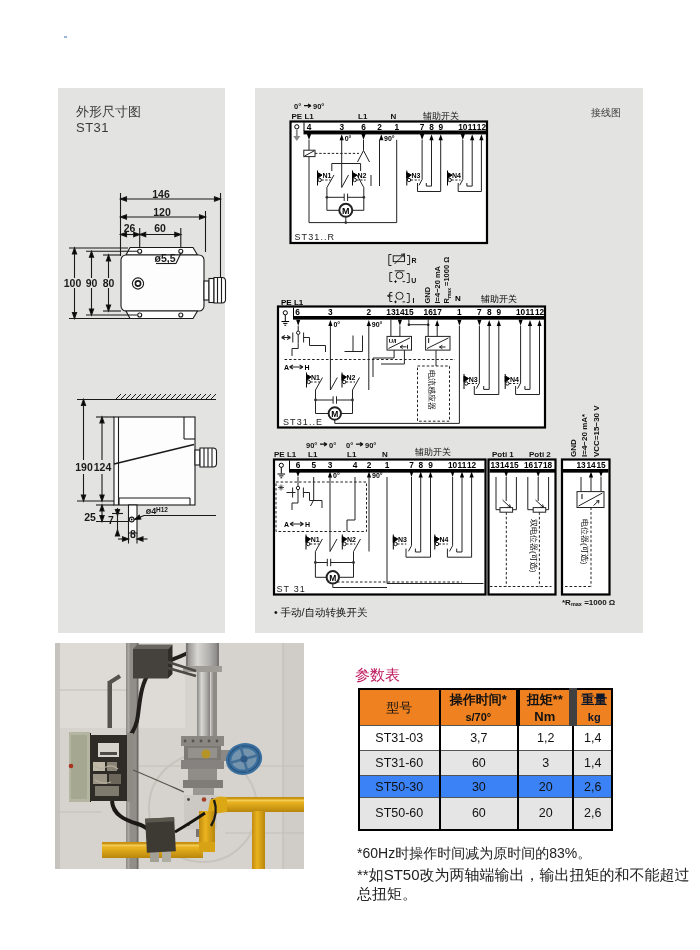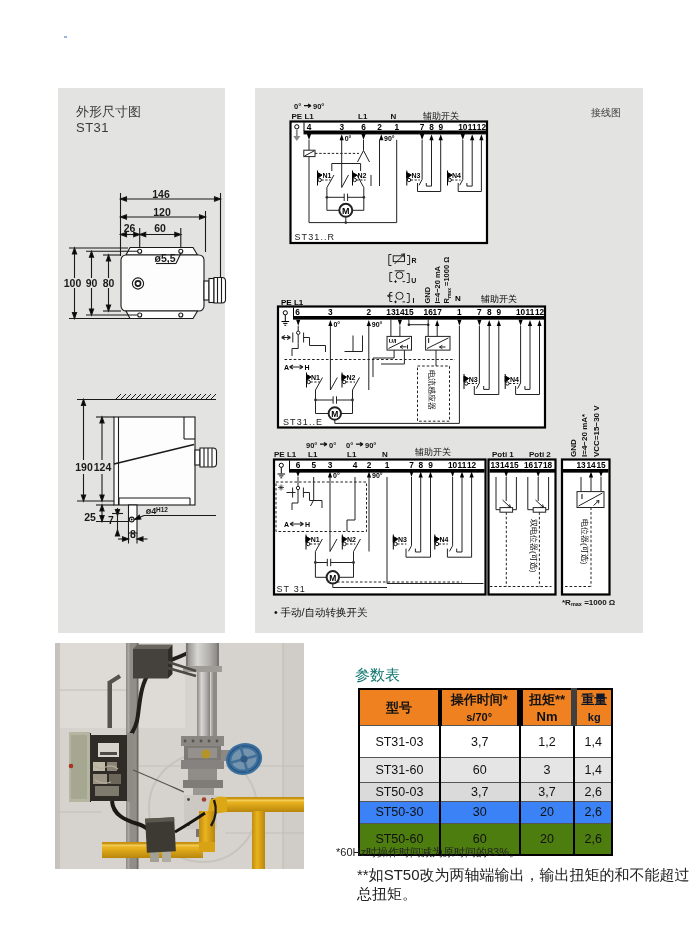--- a/index.html
+++ b/index.html
@@ -5,21 +5,21 @@
 body{width:700px;height:950px;background:#fff;font-family:"Liberation Sans",sans-serif;position:relative;overflow:hidden}
 .abs{position:absolute}
 table{border-collapse:collapse}
 </style></head>
 <body>
 <div class="abs" style="left:58px;top:88px;width:167px;height:545px;background:#e3e3e2"></div>
 <div class="abs" style="left:255px;top:88px;width:388px;height:545px;background:#e3e3e2"></div>
 <div class="abs" style="left:64px;top:36px;width:3px;height:2px;background:#9ab6d8"></div>
 <div class="abs" style="left:76px;top:103.5px;font-size:13px;color:#3a3a3a;line-height:16px;letter-spacing:0px">外形尺寸图<br><span style="letter-spacing:0.5px">ST31</span></div>
 <div class="abs" style="left:591px;top:106px;font-size:10px;color:#3a3a3a;letter-spacing:0px">接线图</div>
-<div class="abs" style="left:355px;top:666px;font-size:15px;color:#0f766e;letter-spacing:0px">参数表</div>
+<div class="abs" style="left:355px;top:666px;font-size:15px;color:#be185d;letter-spacing:0px">参数表</div>
 <svg class="abs" style="left:0;top:0" width="700" height="950" viewBox="0 0 700 950" fill="none" stroke="none">
 <defs>
 <g id="flag" stroke="none">
   <path d="M0,0 L0,15 M0,2 L4.5,4.5 L0,8 Z" fill="#000" stroke="#000" stroke-width="1"></path>
   <circle cx="2.2" cy="9.5" r="1.7" fill="#fff" stroke="#000" stroke-width="0.9"></circle>
   <line x1="4" y1="9.5" x2="13" y2="9.5" stroke="#000" stroke-width="0.9" stroke-dasharray="2.2,1.6"></line>
 </g>
 <path id="au" d="M-2.1,6 L2.1,6 L0,0 Z" fill="#000"></path>
 <path id="ad" d="M-2.1,0 L2.1,0 L0,6 Z" fill="#000"></path>
 </defs>
@@ -678,56 +678,50 @@
 <rect x="146" y="818" width="29" height="4" fill="#5b574f" transform="rotate(-3 160 835)"></rect>
 <path d="M175,832 C185,826 195,820 205,813" stroke="#16140f" stroke-width="2.8" fill="none"></path>
 <path d="M214,800 C217,808 216,818 211,826" stroke="#1d1b17" stroke-width="2.4" fill="none"></path>
 <path d="M133,770 C150,777 168,785 184,792" stroke="#5a5650" stroke-width="1.3" fill="none"></path>
 </g>
 </svg>
 <div class="abs" style="left:358px;top:688px">
 <table style="width:255px;border:2px solid #000;font-family:'Liberation Sans',sans-serif">
 <tbody>
         <tr style="background:#ef8120;height:34px">
- <th style="border-right:4px solid #000000;width:85px;font-size:13px;font-weight:bold;color:#111">型号</th>
- <th style="border-right:6px solid #000000;width:83px;font-size:13px;color:#111">操作时间*<br><span style="font-size:11px">s/70°</span></th>
- <th style="border-right:6px solid #404040;width:52.5px;font-size:13px;color:#111">扭矩**<br><span style="font-size:13px">Nm</span></th>
+ <th style="border-right:2px solid #000000;width:85px;font-size:13px;font-weight:normal;color:#111">型号</th>
+ <th style="border-right:4px solid #000000;width:83px;font-size:13px;color:#111">操作时间*<br><span style="font-size:11px">s/70°</span></th>
+ <th style="border-right:8px solid #404040;width:52.5px;font-size:13px;color:#111">扭矩**<br><span style="font-size:13px">Nm</span></th>
  <th style="width:35px;font-size:13px;color:#0f172a">重量<br><span style="font-size:11px">kg</span></th>
 </tr>
-<tr style="height:32px;background:#fff">
+<tr style="height:25px;background:#fff">
           <td class="c1">ST31-03</td>
           <td class="c2">3,7</td>
           <td class="c3">1,2</td>
           <td class="c4">1,4</td>
         </tr>
 <tr style="height:25px;background:#e5e5e5">
           <td class="c1">ST31-60</td>
           <td class="c2">60</td>
           <td class="c3">3</td>
           <td class="c4">1,4</td>
         </tr>
-<tr style="height:18.7px;background:#dadada">
-          <td class="c1">ST50-03</td>
-          <td class="c2">3,7</td>
-          <td class="c3">3,7</td>
-          <td class="c4">2,6</td>
-        </tr>
 <tr style="height:22px;background:#3b82f6">
           <td class="c1">ST50-30</td>
           <td class="c2">30</td>
           <td class="c3">20</td>
           <td class="c4">2,6</td>
         </tr>
-<tr style="height:32px;background:#4d7c0f">
+<tr style="height:32px;background:#e5e5e5">
           <td class="c1">ST50-60</td>
           <td class="c2">60</td>
           <td class="c3">20</td>
           <td class="c4">2,6</td>
         </tr>
 </tbody>
     </table>
 </div>
 <style>
 td{text-align:center;font-size:12.5px;color:#111;border-top:1px solid #555}
 td.c1,td.c2,td.c3{border-right:2px solid #000}
 </style>
-<div class="abs" style="left:336px;top:845px;font-size:11px;color:#222">*60Hz时操作时间减为原时间的83%。</div>
+<div class="abs" style="left:357px;top:845px;font-size:14px;color:#222">*60Hz时操作时间减为原时间的83%。</div>
 <div class="abs" style="left:357px;top:866px;font-size:15px;color:#222">**如ST50改为两轴端输出，输出扭矩的和不能超过总扭矩。</div>
 
 </body></html>

